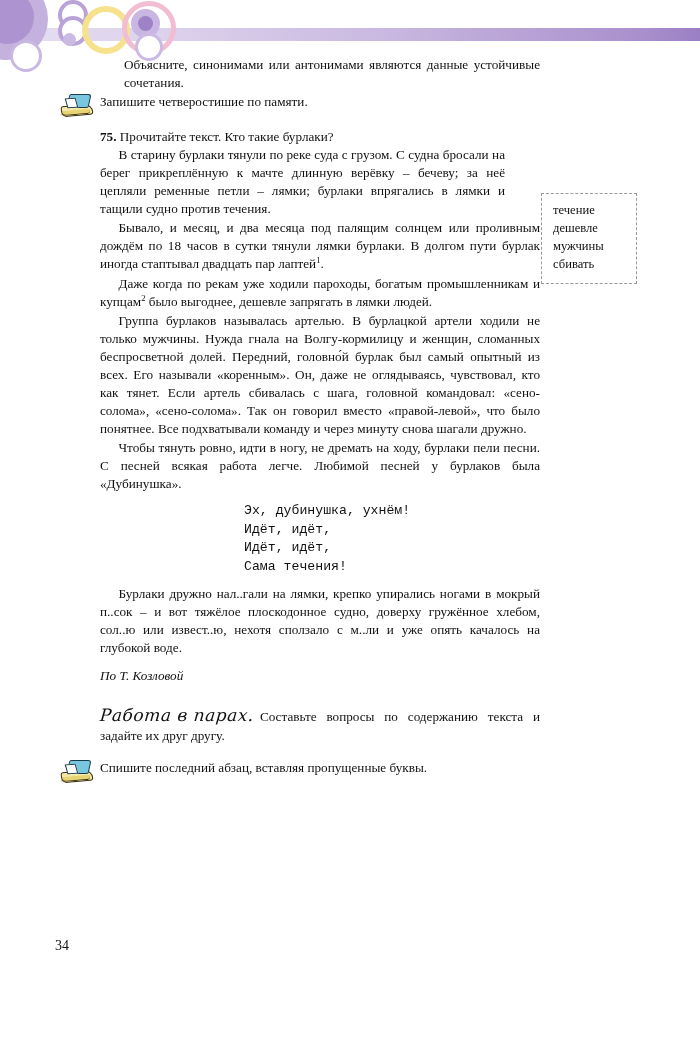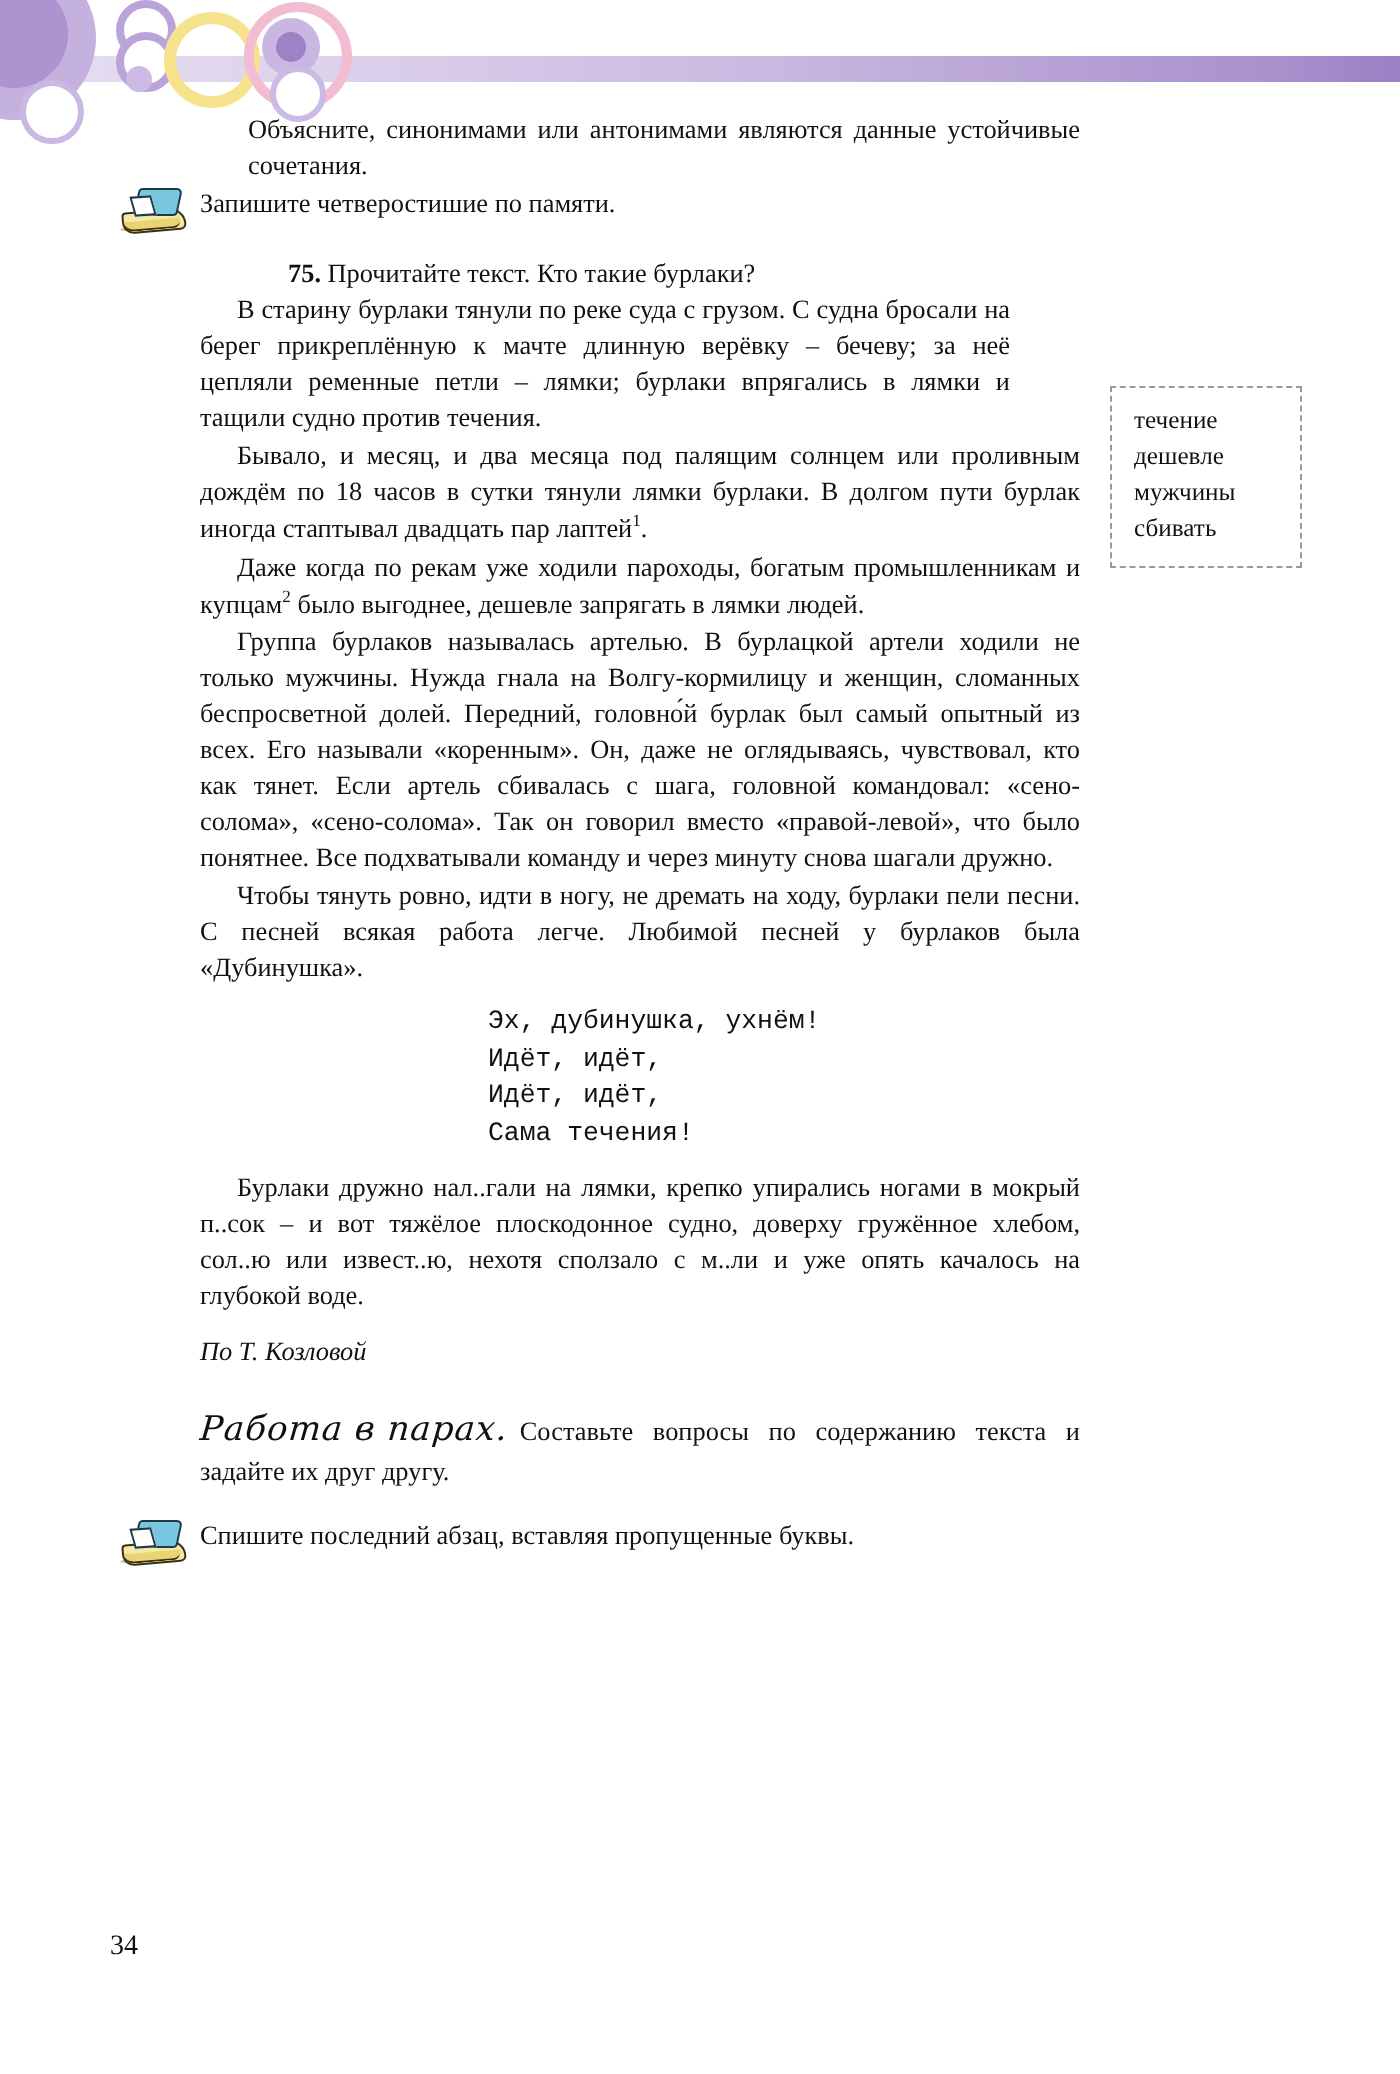--- a/index.html
+++ b/index.html
@@ -129,21 +129,21 @@
     width: 31px; height: 3px;
     background: #bda23f;
     border-radius: 50%;
     opacity: .65;
     transform: rotate(-5deg);
   }
 
   
   .vocab-box {
     position: absolute;
-    left: 555px;
+    left: 541px;
     top: 193px;
     width: 96px;
     padding: 8px 9px 9px 11px;
     border: 1.3px dashed #9a9a9a;
     box-sizing: border-box;
   }
   .vocab-box .vword {
     font-size: 12.6px;
     line-height: 1.42;
     white-space: nowrap;
@@ -205,21 +205,21 @@
     text-align: justify;
     text-indent: 1.6em;
   }
   .fn sup { font-size: 8.5px; }
   .fn i { font-style: italic; }
 
   
   .page-number {
     position: absolute;
     left: 55px;
-    top: 966px;
+    top: 938px;
     font-size: 14px;
   }
 
   sup.fnref { font-size: 8.6px; vertical-align: super; }
 </style>
 </head>
 <body>
 
 <div class="page">
 
@@ -259,21 +259,21 @@
       <span class="book-icon" style="left:-40px; top:-2px;">
         <span class="bk-shadow"></span>
         <span class="bk-bottom"></span>
         <span class="bk-bottom-edge"></span>
         <span class="bk-top"></span>
         <span class="bk-top-page"></span>
       </span>
       <span>Запишите четверостишие по памяти.</span>
     </div>
 
-    <div class="task-line" style="margin-top:17px;margin-left:44px;">
+    <div class="task-line" style="margin-top:17px;">
       <span class="ex-number">75.</span>
       <span>Прочитайте текст. Кто такие бурлаки?</span>
     </div>
 
 
     <p class="para" style="width:405px;">В старину бурлаки тянули по реке суда с грузом. С судна бросали на берег прикреплённую к мачте длинную верёвку – бечеву; за неё цепляли ременные петли – лямки; бурлаки впрягались в лямки и тащили судно против течения.</p>
 
     <p class="para">
       <span>Бывало, и месяц, и два месяца под палящим солнцем или проливным дождём по 18 часов в сутки тянули лямки бурлаки. В долгом пути бурлак иногда стаптывал двадцать пар лаптей</span><sup class="fnref">1</sup><span>.</span>
     </p>

